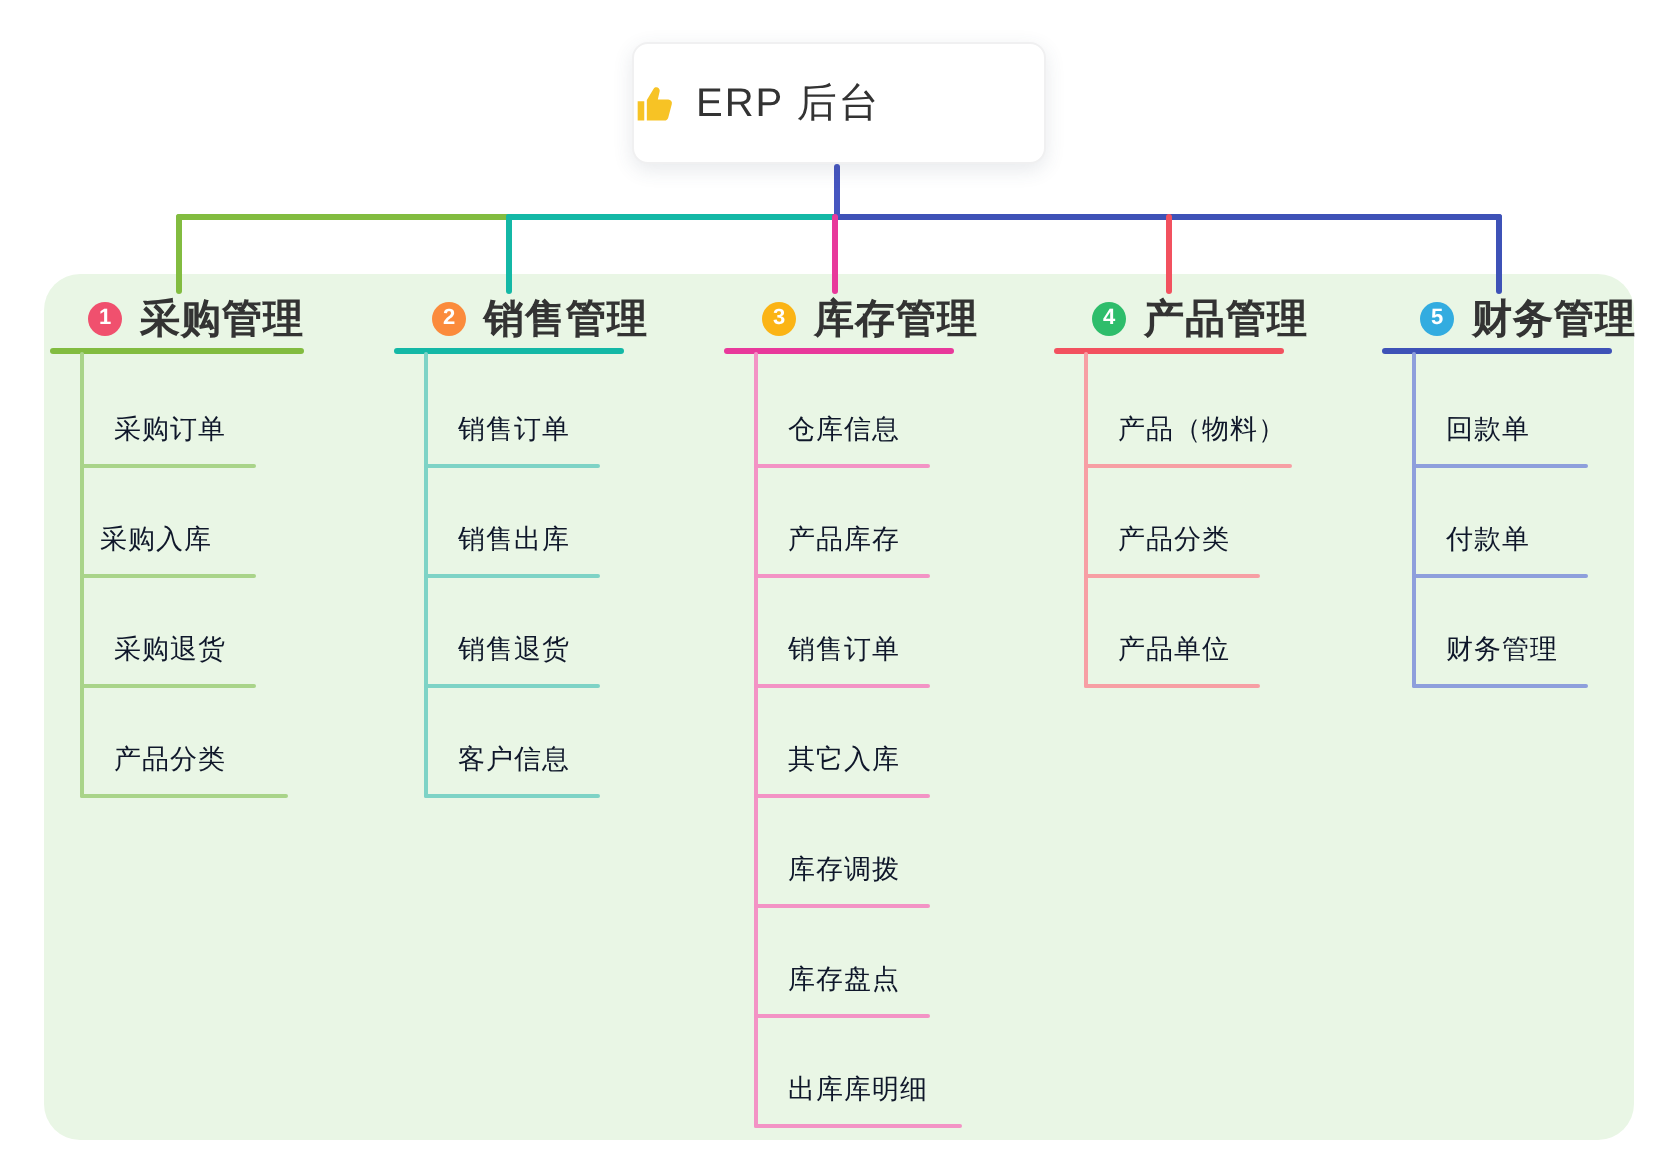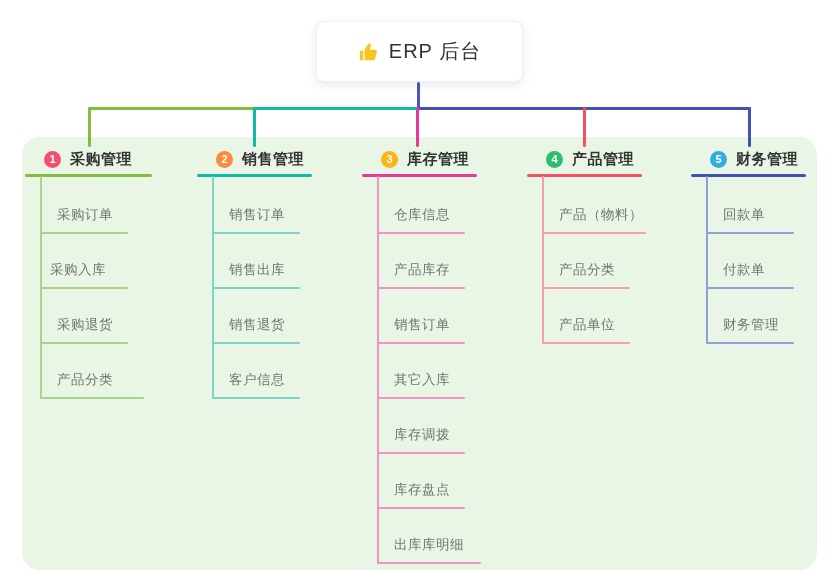--- a/index.html
+++ b/index.html
@@ -13,48 +13,48 @@
   
   #panel{
     position:absolute;left:22px;top:137px;width:795px;height:433px;
     border-radius:18px;
   }
   
   #root-node{
     position:absolute;left:316px;top:21px;width:207px;height:61px;
     background:#ffffff;border:1px solid #f0f0f1;border-radius:8px;
     box-shadow:0 3px 10px rgba(60,70,100,.12);
-    display:flex;align-items:center;justify-content:center;gap:9px;
+    display:flex;align-items:center;justify-content:flex-start;gap:9px;
     box-sizing:border-box;cursor:pointer;
   }
   #root-node .root-label{font-size:20px;color:#333;font-weight:500;letter-spacing:1px;}
   #root-node svg{display:block;}
   
   .hline,.vline{position:absolute;}
   .hline{height:3px;border-radius:1.5px;}
   .vline{width:3px;border-radius:1.5px;}
   
   .col{position:absolute;width:170px;}
   .branch-header{
     position:absolute;left:0;top:0;height:22px;
     display:flex;align-items:center;gap:9px;cursor:pointer;
   }
   .badge{
     width:17px;height:17px;border-radius:50%;
     color:#fff;font-size:11px;font-weight:700;
     display:inline-flex;align-items:center;justify-content:center;
     flex:0 0 auto;
   }
-  .branch-title{font-size:15px;font-weight:600;color:#333;white-space:nowrap;letter-spacing:.5px;}
+  .branch-title{font-size:20px;font-weight:600;color:#333;white-space:nowrap;letter-spacing:.5px;}
   .h-underline{position:absolute;left:0;top:26px;height:3px;border-radius:1.5px;}
   .child{
     position:absolute;height:20px;display:flex;align-items:center;
     cursor:pointer;white-space:nowrap;
   }
-  .child-label{font-size:13.5px;color:#737373;letter-spacing:.5px;}
+  .child-label{font-size:13.5px;color:#0f172a;letter-spacing:.5px;}
   .c-underline{position:absolute;height:2px;border-radius:1px;}
 </style>
 </head>
 <body>
 
 <div id="canvas">
 
   <div id="panel" style="background: rgb(233, 246, 229);"></div>
 
   <div id="connectors">

